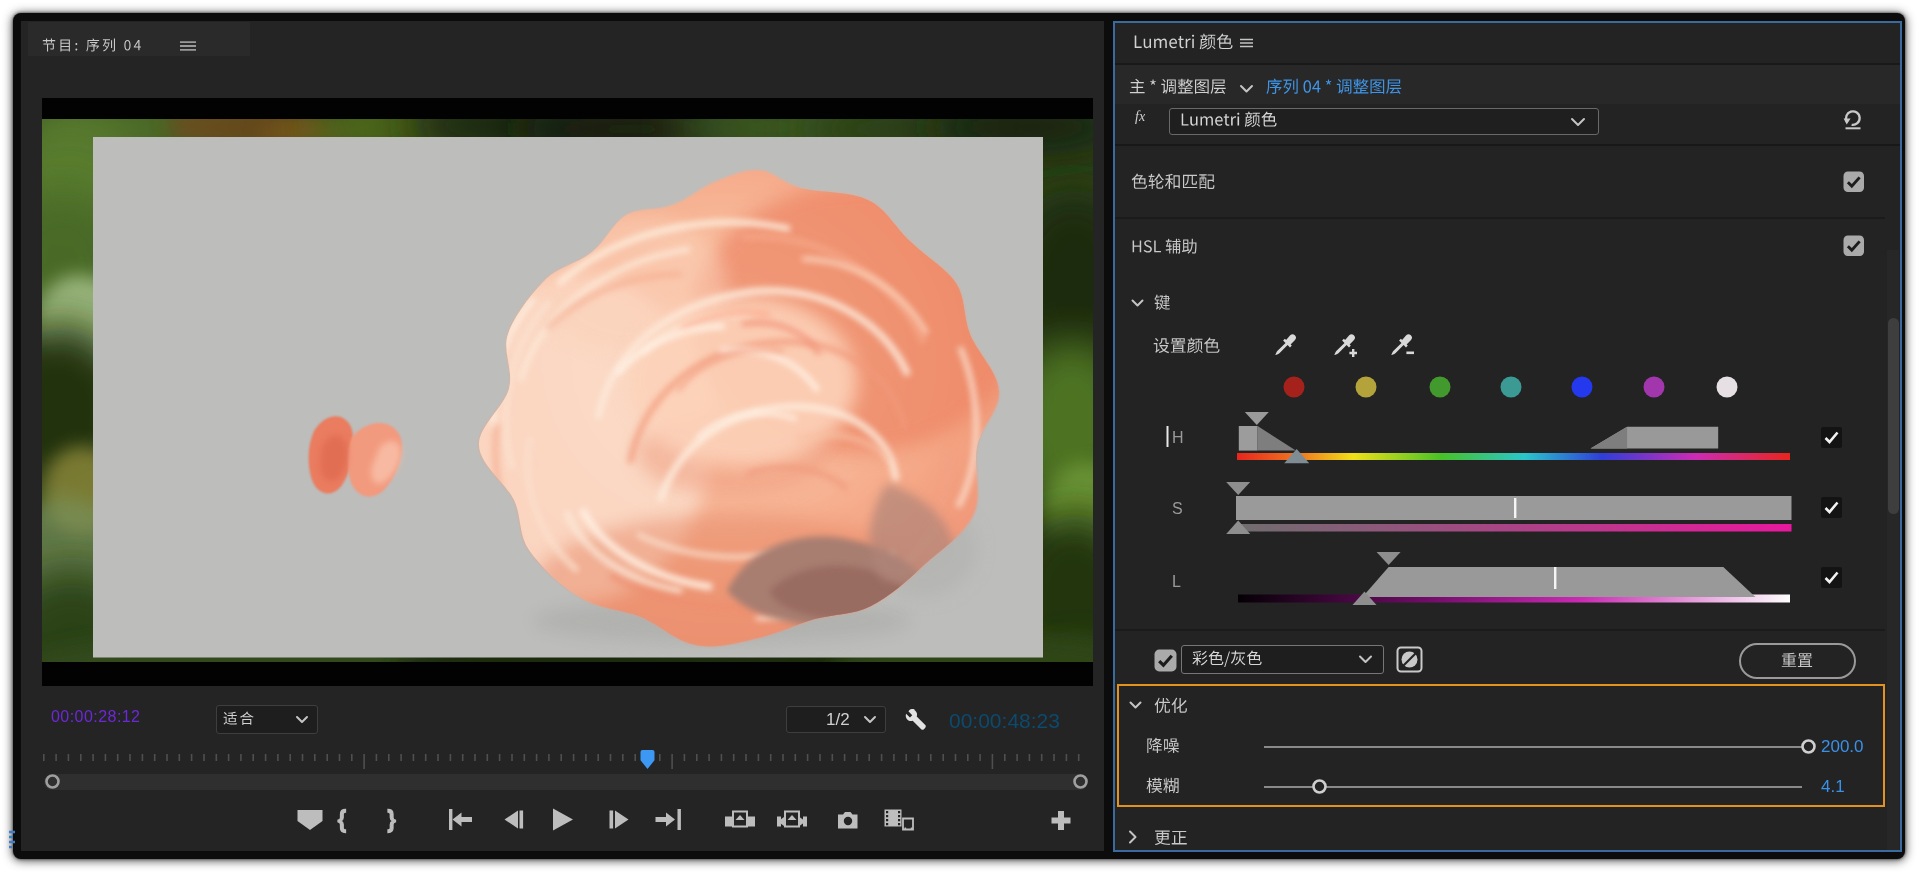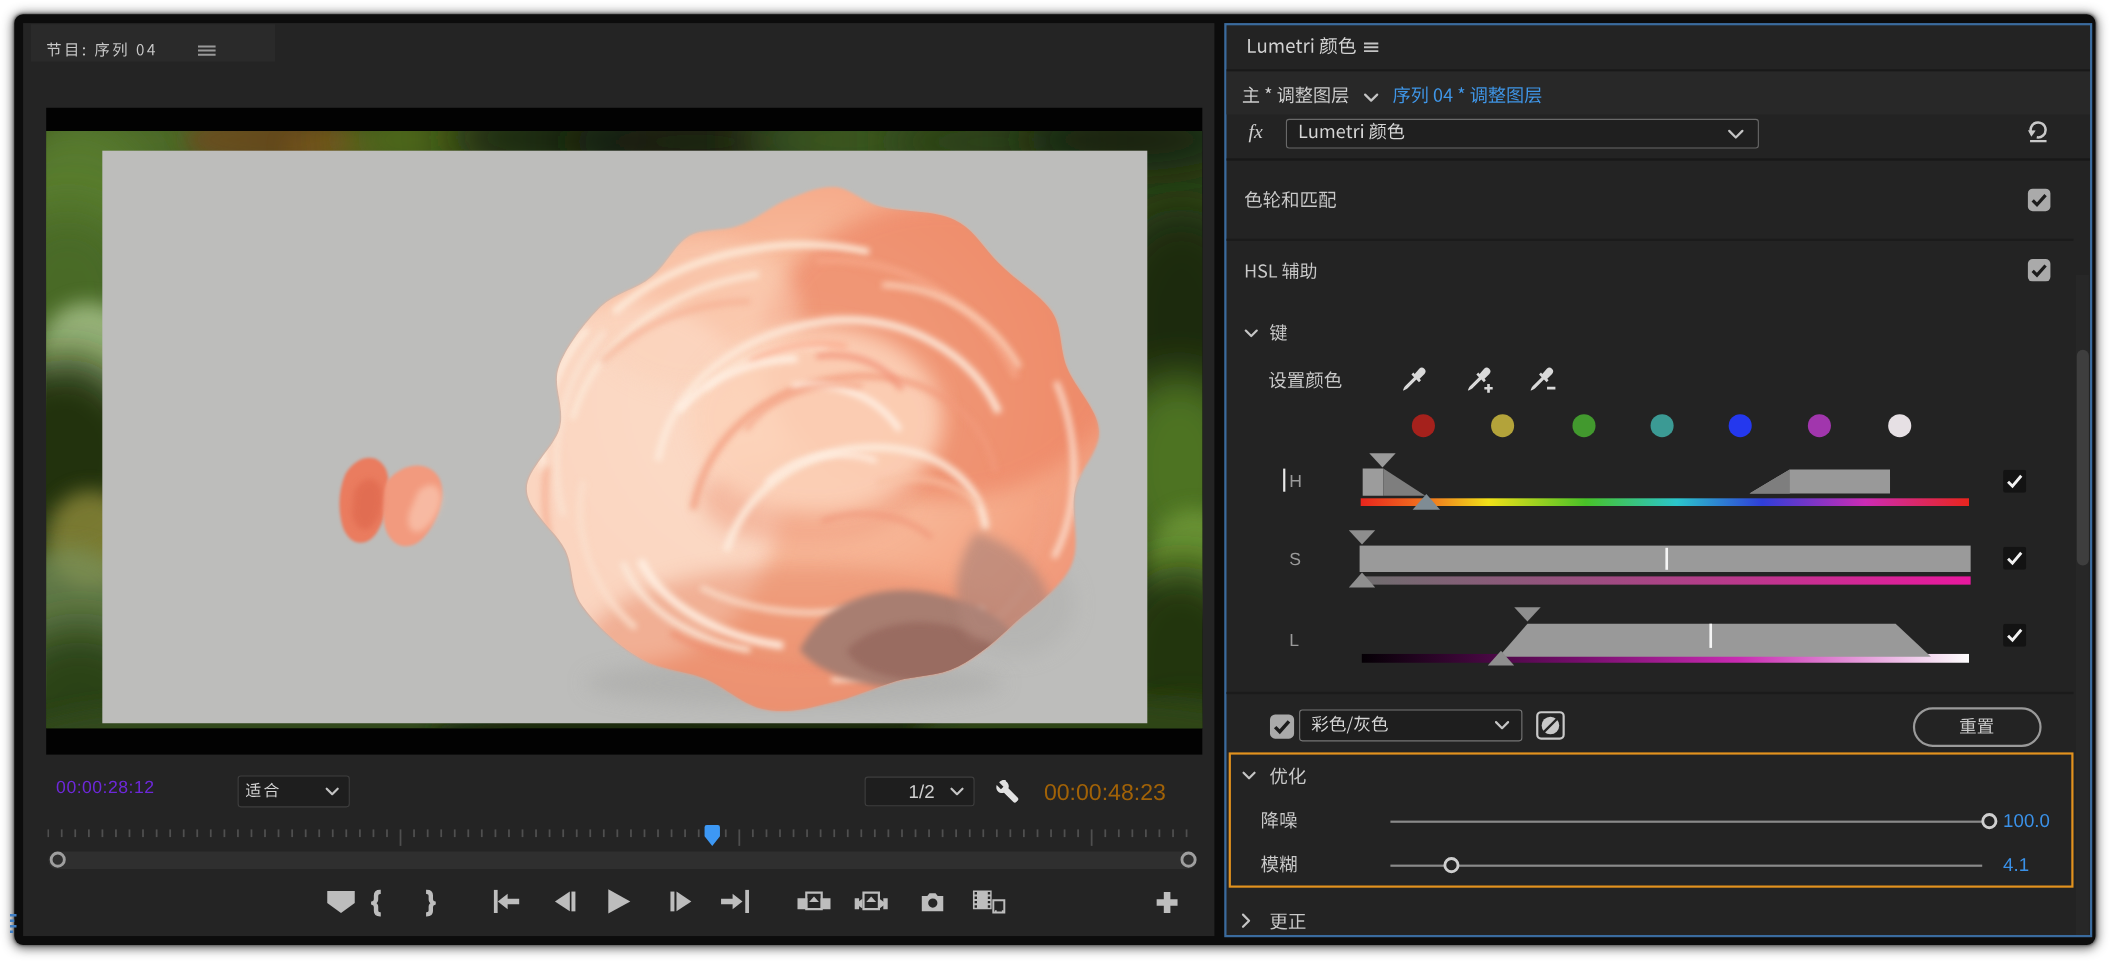--- a/index.html
+++ b/index.html
@@ -131,21 +131,21 @@
     <path class="chev" d="M2 2l5 5 5-5"></path>
   </svg>
 <div class="abs" style="left:786px;top:706px;width:100px;height:27px;background:#1e1e1e;border:1px solid #3e3e3e;border-radius:3px"></div>
 <div class="abs" style="left:826px;top:710px;color:#d0d0d0;font-size:17px">1/2</div>
 <svg class="abs" style="left:863px;top:715px" width="14" height="9">
     <path class="chev" d="M2 2l5 5 5-5"></path>
   </svg>
 <svg class="abs" style="left:905px;top:707px" width="25" height="25" viewBox="0 0 24 24">
 <path fill="#e2e2e2" d="M7.9 1.4c-2-.9-4.4-.5-6 1.1-.3.3-.5.6-.7.9l4.2 4.2 -2.5 2.5 -4.2-4.2c0 0 0 0 0 0 -.8 2.1-.4 4.6 1.3 6.3 1.6 1.6 3.9 2 5.9 1.3l9.3 9.3c.8.8 2.1.8 2.9 0l1.5-1.5c.8-.8.8-2.1 0-2.9l-9.3-9.3c.8-2 .3-4.4-1.3-6-.3-.3-.7-.6-1.1-.8z" transform="translate(2.2 1.2) scale(.88)"></path>
   </svg>
-<div class="abs" style="left:949px;top:708.5px;width:200px;height:24px;color:#a16207;font-size:21px;letter-spacing:0px">00:00:48:23</div>
+<div class="abs" style="left:949px;top:708.5px;width:200px;height:24px;color:#0c4a6e;font-size:21px;letter-spacing:0px">00:00:48:23</div>
 <svg class="abs" style="left:43px;top:753px" width="1060" height="18">
     <rect x="0.0" y="1" width="1.6" height="7" fill="#4f4f4f"></rect>
     <rect x="12.3" y="1" width="1.6" height="7" fill="#4f4f4f"></rect>
     <rect x="24.6" y="1" width="1.6" height="7" fill="#4f4f4f"></rect>
     <rect x="37.0" y="1" width="1.6" height="7" fill="#4f4f4f"></rect>
     <rect x="49.3" y="1" width="1.6" height="7" fill="#4f4f4f"></rect>
     <rect x="61.6" y="1" width="1.6" height="7" fill="#4f4f4f"></rect>
     <rect x="73.9" y="1" width="1.6" height="7" fill="#4f4f4f"></rect>
     <rect x="86.2" y="1" width="1.6" height="7" fill="#4f4f4f"></rect>
     <rect x="98.6" y="1" width="1.6" height="7" fill="#4f4f4f"></rect>
@@ -276,21 +276,21 @@
 <div class="abs" style="left:1115px;top:64.5px;width:785px;height:39px;background:#282828"></div>
 <svg style="position:absolute;left:1129px;top:78.4px" width="99" height="18" viewBox="0 0 99 18">
     <path d="M6.2 1.4C7.2 2.1 8.3 3.2 9.0 4.0H1.7V5.2H7.6V8.8H2.5V10.0H7.6V14.1H0.9V15.3H15.6V14.1H8.9V10.0H14.1V8.8H8.9V5.2H14.8V4.0H9.4L10.2 3.4C9.6 2.6 8.2 1.5 7.2 0.7Z M22.7 6.7 24.1 5.2 25.3 6.7 26.1 6.2 25.0 4.5 26.8 3.7 26.5 2.9 24.7 3.4 24.5 1.4H23.6L23.4 3.4L21.5 2.9L21.3 3.7L23.1 4.5L22.0 6.2Z M33.3 1.8C34.2 2.5 35.3 3.6 35.8 4.4L36.7 3.5C36.2 2.8 35.0 1.7 34.1 1.0ZM32.3 5.8V7.0H34.6V12.8C34.6 13.6 34.0 14.3 33.7 14.5C33.9 14.7 34.3 15.1 34.5 15.4C34.7 15.1 35.1 14.8 37.3 13.0C37.1 13.8 36.7 14.5 36.3 15.2C36.5 15.3 37.0 15.6 37.2 15.8C38.8 13.6 39.0 10.1 39.0 7.6V2.5H45.7V14.3C45.7 14.6 45.6 14.7 45.4 14.7C45.2 14.7 44.4 14.7 43.5 14.7C43.7 15.0 43.9 15.5 43.9 15.8C45.1 15.8 45.8 15.8 46.2 15.6C46.7 15.4 46.8 15.0 46.8 14.4V1.4H37.9V7.6C37.9 9.1 37.9 11.0 37.4 12.7C37.3 12.4 37.1 12.1 37.0 11.8L35.8 12.7V5.8ZM41.8 3.0V4.4H40.0V5.3H41.8V7.0H39.7V8.0H45.1V7.0H42.8V5.3H44.7V4.4H42.8V3.0ZM40.0 9.3V13.9H41.0V13.2H44.5V9.3ZM41.0 10.2H43.5V12.2H41.0Z M51.6 11.6V14.3H48.9V15.4H63.9V14.3H56.9V13.0H61.7V12.0H56.9V10.7H62.8V9.7H50.0V10.7H55.7V14.3H52.8V11.6ZM49.5 3.5V6.4H51.9C51.2 7.2 49.9 8.1 48.7 8.5C49.0 8.7 49.3 9.1 49.5 9.4C50.4 8.9 51.5 8.1 52.3 7.2V9.2H53.4V7.1C54.2 7.5 55.1 8.1 55.6 8.5L56.1 7.8C55.7 7.4 54.7 6.8 53.9 6.4L53.4 7.0V6.4H56.1V3.5H53.4V2.6H56.6V1.7H53.4V0.7H52.3V1.7H49.0V2.6H52.3V3.5ZM50.5 4.3H52.3V5.5H50.5ZM53.4 4.3H55.1V5.5H53.4ZM58.7 3.5H61.5C61.3 4.5 60.8 5.3 60.2 6.0C59.5 5.3 59.0 4.4 58.7 3.5ZM58.6 0.7C58.2 2.3 57.4 3.9 56.3 4.9C56.5 5.1 56.9 5.5 57.1 5.7C57.5 5.4 57.8 5.0 58.1 4.5C58.4 5.3 58.9 6.1 59.5 6.8C58.6 7.5 57.6 8.1 56.3 8.5C56.5 8.7 56.9 9.2 57.0 9.4C58.3 8.9 59.4 8.3 60.2 7.6C61.1 8.3 62.1 9.0 63.3 9.5C63.4 9.2 63.7 8.7 64.0 8.5C62.8 8.1 61.8 7.5 61.0 6.8C61.8 5.9 62.4 4.9 62.7 3.5H63.8V2.5H59.2C59.4 2.0 59.6 1.5 59.8 0.9Z M70.8 9.9C72.1 10.2 73.8 10.8 74.7 11.2L75.2 10.4C74.3 10.0 72.6 9.4 71.3 9.2ZM69.1 12.0C71.4 12.3 74.3 13.0 75.9 13.5L76.4 12.6C74.8 12.1 71.9 11.4 69.7 11.2ZM66.0 1.4V15.8H67.2V15.1H78.5V15.8H79.7V1.4ZM67.2 14.0V2.5H78.5V14.0ZM71.4 2.8C70.6 4.2 69.2 5.5 67.8 6.3C68.0 6.5 68.5 6.9 68.6 7.1C69.1 6.7 69.6 6.3 70.2 5.9C70.7 6.4 71.3 6.9 71.9 7.4C70.5 8.0 68.9 8.5 67.5 8.8C67.7 9.0 67.9 9.5 68.1 9.8C69.7 9.4 71.4 8.8 73.0 8.0C74.3 8.7 75.9 9.3 77.5 9.6C77.6 9.3 77.9 8.9 78.2 8.7C76.7 8.4 75.3 8.0 74.0 7.4C75.2 6.6 76.3 5.6 77.0 4.5L76.2 4.1L76.1 4.2H71.8C72.0 3.8 72.3 3.5 72.5 3.2ZM70.8 5.2 71.0 5.1H75.2C74.6 5.8 73.8 6.3 72.9 6.8C72.1 6.4 71.4 5.8 70.8 5.2Z M86.1 7.0V8.1H95.5V7.0ZM84.5 2.5H94.5V4.5H84.5ZM83.3 1.5V6.3C83.3 8.9 83.1 12.6 81.6 15.2C81.9 15.3 82.5 15.6 82.7 15.8C84.3 13.1 84.5 9.1 84.5 6.3V5.6H95.7V1.5ZM85.8 15.6C86.4 15.4 87.2 15.3 94.3 14.8C94.6 15.3 94.8 15.7 95.0 16.0L96.1 15.4C95.6 14.4 94.4 12.7 93.5 11.4L92.4 11.8C92.8 12.4 93.3 13.2 93.7 13.8L87.4 14.2C88.2 13.3 89.1 12.1 89.9 10.9H96.7V9.8H85.0V10.9H88.3C87.6 12.2 86.7 13.3 86.4 13.7C86.0 14.1 85.7 14.4 85.4 14.4C85.6 14.7 85.8 15.3 85.8 15.6Z" fill="#d0d0d0"></path>
   </svg>
 <svg class="abs" style="left:1239px;top:84px" width="15" height="10">
     <path class="chev" d="M2 2l5.5 5.5 5.5-5.5"></path>
   </svg>
 <svg style="position:absolute;left:1266px;top:78.4px" width="137" height="18" viewBox="0 0 137 18">
     <path d="M6.1 7.3C7.2 7.8 8.5 8.4 9.6 9.0H3.8V10.0H8.9V14.4C8.9 14.6 8.9 14.7 8.5 14.7C8.2 14.7 7.1 14.7 5.9 14.7C6.1 15.0 6.3 15.5 6.3 15.9C7.8 15.9 8.8 15.9 9.4 15.7C10.0 15.5 10.2 15.1 10.2 14.4V10.0H13.7C13.2 10.8 12.6 11.6 12.0 12.1L13.0 12.6C13.9 11.8 14.8 10.5 15.7 9.3L14.8 8.9L14.6 9.0H11.5L11.6 8.8C11.3 8.6 10.9 8.4 10.4 8.2C11.7 7.4 13.2 6.4 14.1 5.4L13.3 4.8L13.1 4.8H4.8V5.9H11.9C11.2 6.5 10.2 7.2 9.3 7.7C8.5 7.3 7.6 6.9 6.9 6.6ZM7.8 0.9C8.0 1.4 8.3 2.0 8.5 2.5H2.0V7.1C2.0 9.5 1.9 12.8 0.5 15.2C0.8 15.3 1.3 15.7 1.6 15.9C3.0 13.4 3.2 9.7 3.2 7.1V3.7H15.7V2.5H9.9C9.7 2.0 9.3 1.2 9.0 0.6Z M27.1 2.6V11.8H28.3V2.6ZM30.5 0.7V14.2C30.5 14.5 30.4 14.6 30.1 14.6C29.9 14.6 29.0 14.6 28.1 14.6C28.3 14.9 28.5 15.4 28.5 15.8C29.8 15.8 30.6 15.7 31.1 15.6C31.5 15.4 31.7 15.0 31.7 14.2V0.7ZM19.5 9.5C20.3 10.1 21.4 10.9 22.0 11.5C20.9 13.1 19.4 14.2 17.8 14.9C18.1 15.1 18.4 15.6 18.5 15.9C22.0 14.4 24.6 11.1 25.4 5.4L24.7 5.2L24.5 5.2H20.7C21.0 4.4 21.2 3.6 21.4 2.7H25.9V1.6H17.5V2.7H20.2C19.6 5.3 18.7 7.6 17.4 9.1C17.7 9.3 18.1 9.7 18.3 10.0C19.1 9.0 19.8 7.8 20.3 6.4H24.1C23.8 7.9 23.3 9.3 22.7 10.4C22.0 9.9 21.0 9.1 20.2 8.6Z M41.3 14.7C43.6 14.7 45.0 12.7 45.0 8.4C45.0 4.2 43.6 2.2 41.3 2.2C39.0 2.2 37.5 4.2 37.5 8.4C37.5 12.7 39.0 14.7 41.3 14.7ZM41.3 13.5C39.9 13.5 39.0 12.0 39.0 8.4C39.0 4.9 39.9 3.4 41.3 3.4C42.7 3.4 43.6 4.9 43.6 8.4C43.6 12.0 42.7 13.5 41.3 13.5Z M51.5 14.5H52.9V11.2H54.5V10.0H52.9V2.4H51.2L46.2 10.2V11.2H51.5ZM51.5 10.0H47.8L50.5 5.9C50.9 5.3 51.2 4.7 51.5 4.1H51.5C51.5 4.7 51.5 5.7 51.5 6.3Z M61.2 6.7 62.6 5.2 63.9 6.7 64.6 6.2 63.5 4.5 65.3 3.7 65.0 2.9 63.2 3.4 63.0 1.4H62.1L61.9 3.4L60.1 2.9L59.8 3.7L61.6 4.5L60.5 6.2Z M71.8 1.8C72.7 2.5 73.8 3.6 74.3 4.4L75.2 3.5C74.7 2.8 73.6 1.7 72.6 1.0ZM70.8 5.8V7.0H73.1V12.8C73.1 13.6 72.6 14.3 72.2 14.5C72.5 14.7 72.8 15.1 73.0 15.4C73.2 15.1 73.6 14.8 75.8 13.0C75.6 13.8 75.2 14.5 74.8 15.2C75.0 15.3 75.5 15.6 75.7 15.8C77.3 13.6 77.5 10.1 77.5 7.6V2.5H84.2V14.3C84.2 14.6 84.1 14.7 83.9 14.7C83.7 14.7 82.9 14.7 82.0 14.7C82.2 15.0 82.4 15.5 82.4 15.8C83.6 15.8 84.3 15.8 84.8 15.6C85.2 15.4 85.4 15.0 85.4 14.4V1.4H76.4V7.6C76.4 9.1 76.4 11.0 75.9 12.7C75.8 12.4 75.6 12.1 75.6 11.8L74.3 12.7V5.8ZM80.3 3.0V4.4H78.6V5.3H80.3V7.0H78.2V8.0H83.6V7.0H81.3V5.3H83.2V4.4H81.3V3.0ZM78.6 9.3V13.9H79.5V13.2H83.0V9.3ZM79.5 10.2H82.0V12.2H79.5Z M90.1 11.6V14.3H87.4V15.4H102.4V14.3H95.5V13.0H100.2V12.0H95.5V10.7H101.3V9.7H88.5V10.7H94.2V14.3H91.3V11.6ZM88.0 3.5V6.4H90.5C89.7 7.2 88.4 8.1 87.3 8.5C87.5 8.7 87.8 9.1 88.0 9.4C89.0 8.9 90.0 8.1 90.8 7.2V9.2H91.9V7.1C92.7 7.5 93.6 8.1 94.1 8.5L94.7 7.8C94.2 7.4 93.2 6.8 92.4 6.4L91.9 7.0V6.4H94.6V3.5H91.9V2.6H95.1V1.7H91.9V0.7H90.8V1.7H87.5V2.6H90.8V3.5ZM89.1 4.3H90.8V5.5H89.1ZM91.9 4.3H93.6V5.5H91.9ZM97.2 3.5H100.1C99.8 4.5 99.3 5.3 98.7 6.0C98.0 5.3 97.5 4.4 97.2 3.5ZM97.2 0.7C96.7 2.3 95.9 3.9 94.8 4.9C95.0 5.1 95.4 5.5 95.6 5.7C96.0 5.4 96.3 5.0 96.6 4.5C96.9 5.3 97.4 6.1 98.0 6.8C97.2 7.5 96.1 8.1 94.8 8.5C95.0 8.7 95.4 9.2 95.5 9.4C96.8 8.9 97.9 8.3 98.8 7.6C99.6 8.3 100.6 9.0 101.8 9.5C101.9 9.2 102.3 8.7 102.5 8.5C101.3 8.1 100.3 7.5 99.5 6.8C100.3 5.9 100.9 4.9 101.2 3.5H102.3V2.5H97.7C97.9 2.0 98.1 1.5 98.3 0.9Z M109.3 9.9C110.6 10.2 112.3 10.8 113.2 11.2L113.7 10.4C112.8 10.0 111.1 9.4 109.8 9.2ZM107.6 12.0C109.9 12.3 112.8 13.0 114.4 13.5L114.9 12.6C113.3 12.1 110.5 11.4 108.2 11.2ZM104.5 1.4V15.8H105.7V15.1H117.0V15.8H118.2V1.4ZM105.7 14.0V2.5H117.0V14.0ZM109.9 2.8C109.1 4.2 107.7 5.5 106.3 6.3C106.5 6.5 107.0 6.9 107.2 7.1C107.6 6.7 108.2 6.3 108.7 5.9C109.2 6.4 109.8 6.9 110.4 7.4C109.0 8.0 107.4 8.5 106.0 8.8C106.2 9.0 106.5 9.5 106.6 9.8C108.2 9.4 109.9 8.8 111.5 8.0C112.9 8.7 114.4 9.3 116.0 9.6C116.1 9.3 116.5 8.9 116.7 8.7C115.2 8.4 113.8 8.0 112.5 7.4C113.7 6.6 114.8 5.6 115.5 4.5L114.8 4.1L114.6 4.2H110.3C110.5 3.8 110.8 3.5 111.0 3.2ZM109.3 5.2 109.5 5.1H113.7C113.1 5.8 112.3 6.3 111.5 6.8C110.6 6.4 109.9 5.8 109.3 5.2Z M124.6 7.0V8.1H134.0V7.0ZM123.1 2.5H133.0V4.5H123.1ZM121.8 1.5V6.3C121.8 8.9 121.7 12.6 120.1 15.2C120.4 15.3 121.0 15.6 121.2 15.8C122.8 13.1 123.1 9.1 123.1 6.3V5.6H134.2V1.5ZM124.4 15.6C124.9 15.4 125.7 15.3 132.9 14.8C133.1 15.3 133.3 15.7 133.5 16.0L134.6 15.4C134.1 14.4 132.9 12.7 132.0 11.4L130.9 11.8C131.4 12.4 131.8 13.2 132.2 13.8L125.9 14.2C126.8 13.3 127.6 12.1 128.4 10.9H135.2V9.8H123.6V10.9H126.8C126.1 12.2 125.2 13.3 124.9 13.7C124.5 14.1 124.2 14.4 123.9 14.4C124.1 14.7 124.3 15.3 124.4 15.6Z" fill="#3f96e8"></path>
   </svg>
-<div class="abs" style="left:1135px;top:109px;color:#d0d0d0;font-size:18px;font-style:italic;font-family:'Liberation Serif',serif">fx</div>
+<div class="abs" style="left:1135px;top:109px;color:#d0d0d0;font-size:14px;font-style:italic;font-family:'Liberation Serif',serif">fx</div>
 <div class="abs" style="left:1169px;top:107.5px;width:430px;height:27px;background:#1f1f1f;border:1px solid #696969;border-radius:3px"></div>
 <svg style="position:absolute;left:1180px;top:111.4px" width="98" height="18" viewBox="0 0 98 18">
     <path d="M1.7 14.5H8.5V13.2H3.2V2.4H1.7Z M13.1 14.7C14.3 14.7 15.2 14.1 16.1 13.1H16.1L16.2 14.5H17.5V5.6H16.0V11.9C15.1 13.0 14.5 13.4 13.5 13.4C12.4 13.4 11.9 12.7 11.9 11.1V5.6H10.3V11.2C10.3 13.5 11.2 14.7 13.1 14.7Z M20.5 14.5H22.0V8.0C22.8 7.1 23.6 6.6 24.3 6.6C25.4 6.6 25.9 7.4 25.9 9.0V14.5H27.4V8.0C28.3 7.1 29.0 6.6 29.7 6.6C30.8 6.6 31.4 7.4 31.4 9.0V14.5H32.9V8.8C32.9 6.6 32.0 5.3 30.1 5.3C29.0 5.3 28.1 6.0 27.2 7.0C26.8 6.0 26.1 5.3 24.7 5.3C23.6 5.3 22.7 6.0 21.9 6.9H21.9L21.7 5.6H20.5Z M39.4 14.7C40.6 14.7 41.6 14.3 42.3 13.8L41.8 12.8C41.1 13.3 40.4 13.5 39.6 13.5C37.9 13.5 36.7 12.3 36.6 10.4H42.6C42.7 10.2 42.7 9.9 42.7 9.5C42.7 7.0 41.4 5.3 39.1 5.3C37.1 5.3 35.1 7.1 35.1 10.0C35.1 13.0 37.0 14.7 39.4 14.7ZM36.6 9.3C36.8 7.5 37.9 6.5 39.2 6.5C40.6 6.5 41.4 7.5 41.4 9.3Z M47.7 14.7C48.3 14.7 48.9 14.6 49.4 14.4L49.1 13.3C48.8 13.4 48.4 13.5 48.1 13.5C47.0 13.5 46.7 12.9 46.7 11.8V6.8H49.1V5.6H46.7V3.0H45.4L45.3 5.6L43.8 5.6V6.8H45.2V11.7C45.2 13.5 45.8 14.7 47.7 14.7Z M51.1 14.5H52.7V8.8C53.2 7.2 54.2 6.7 54.9 6.7C55.3 6.7 55.5 6.7 55.8 6.8L56.1 5.5C55.8 5.4 55.5 5.3 55.1 5.3C54.1 5.3 53.2 6.1 52.6 7.2H52.5L52.4 5.6H51.1Z M57.5 14.5H59.1V5.6H57.5ZM58.3 3.7C58.9 3.7 59.3 3.3 59.3 2.7C59.3 2.1 58.9 1.7 58.3 1.7C57.7 1.7 57.3 2.1 57.3 2.7C57.3 3.3 57.7 3.7 58.3 3.7Z M75.8 6.2C75.7 12.1 75.5 14.0 71.4 15.0C71.6 15.2 71.9 15.6 72.0 15.9C76.4 14.7 76.7 12.4 76.7 6.2ZM70.9 6.9C69.9 7.8 68.3 8.5 66.9 8.9C67.1 9.2 67.5 9.5 67.6 9.8C69.1 9.2 70.8 8.4 71.9 7.4ZM71.4 11.5C70.4 12.8 68.4 13.9 66.4 14.5C66.7 14.8 67.0 15.1 67.2 15.4C69.3 14.7 71.3 13.5 72.5 11.9ZM76.5 13.2C77.5 14.0 78.8 15.1 79.4 15.8L80.1 15.1C79.5 14.3 78.2 13.3 77.2 12.6ZM73.1 4.5V12.3H74.1V5.4H78.3V12.2H79.3V4.5H76.2C76.4 3.9 76.7 3.3 76.9 2.7H79.9V1.7H72.7V2.7H75.9C75.7 3.3 75.4 3.9 75.2 4.5ZM68.0 0.9C68.2 1.3 68.4 1.9 68.6 2.3H65.4V3.3H72.4V2.3H69.8C69.6 1.8 69.3 1.1 69.1 0.6ZM71.1 9.1C70.1 10.2 68.3 11.1 66.7 11.7C66.8 10.8 66.8 9.9 66.8 9.2V6.7H72.4V5.7H70.7C71.0 5.1 71.4 4.4 71.7 3.7L70.7 3.5C70.4 4.1 70.0 5.0 69.6 5.7H67.5L68.3 5.4C68.2 4.9 67.8 4.0 67.5 3.4L66.5 3.8C66.8 4.4 67.2 5.1 67.3 5.7H65.7V9.2C65.7 11.0 65.6 13.4 64.8 15.3C65.1 15.4 65.6 15.7 65.8 15.9C66.3 14.7 66.6 13.2 66.7 11.7C67.0 12.0 67.3 12.3 67.4 12.6C69.1 11.9 71.0 10.8 72.1 9.6Z M88.6 6.4V9.3H84.8V6.4ZM89.8 6.4H93.7V9.3H89.8ZM90.6 3.2C90.1 3.9 89.5 4.7 88.9 5.2H84.5C85.2 4.6 85.8 3.9 86.3 3.2ZM86.6 0.6C85.4 2.8 83.4 4.8 81.4 6.1C81.6 6.4 82.0 7.0 82.1 7.2C82.6 6.9 83.1 6.5 83.6 6.1V13.2C83.6 15.1 84.4 15.6 87.0 15.6C87.6 15.6 92.7 15.6 93.4 15.6C95.8 15.6 96.3 14.8 96.6 12.2C96.3 12.2 95.8 12.0 95.4 11.8C95.3 14.0 95.0 14.4 93.4 14.4C92.2 14.4 87.8 14.4 86.9 14.4C85.1 14.4 84.8 14.2 84.8 13.2V10.4H93.7V11.2H95.0V5.2H90.4C91.2 4.4 91.9 3.5 92.5 2.6L91.7 2.0L91.4 2.1H87.1C87.3 1.7 87.5 1.4 87.7 1.0Z" fill="#d6d6d6"></path>
   </svg>
 <svg class="abs" style="left:1570px;top:116.5px" width="16" height="10">
     <path class="chev" d="M2 2l6 6 6-6"></path>
   </svg>
 <svg class="abs" style="left:1841px;top:107px" width="24" height="24" viewBox="0 0 24 24">
 <path d="M6.0 14.6a6.8 6.8 0 1 1 4.6 3.2" fill="none" stroke="#c9c9c9" stroke-width="2.3"></path>
 <path d="M2.6 11.4l7.0 .2 -3.9 5.8z" fill="#c9c9c9"></path>
@@ -438,21 +438,21 @@
 <svg style="position:absolute;left:1154px;top:696.7px" width="35" height="18" viewBox="0 0 35 18">
     <path d="M10.7 7.2V13.9C10.7 15.3 11.1 15.7 12.4 15.7C12.7 15.7 14.1 15.7 14.3 15.7C15.6 15.7 15.9 15.0 16.0 12.4C15.7 12.3 15.2 12.1 14.9 11.9C14.8 14.1 14.8 14.5 14.2 14.5C13.9 14.5 12.8 14.5 12.5 14.5C12.0 14.5 11.9 14.4 11.9 13.9V7.2ZM11.7 1.7C12.6 2.5 13.6 3.6 14.0 4.3L14.9 3.6C14.4 2.9 13.4 1.8 12.6 1.1ZM8.8 0.9C8.8 2.1 8.7 3.4 8.7 4.7H4.9V5.9H8.6C8.3 9.7 7.5 13.1 4.6 15.1C4.9 15.4 5.3 15.8 5.5 16.1C8.6 13.8 9.6 10.0 9.9 5.9H16.0V4.7H9.9C10.0 3.4 10.0 2.1 10.0 0.9ZM4.6 0.7C3.7 3.3 2.2 5.8 0.6 7.4C0.9 7.7 1.2 8.4 1.3 8.7C1.8 8.1 2.3 7.5 2.8 6.9V16.1H4.0V4.9C4.7 3.7 5.3 2.4 5.7 1.1Z M31.4 3.1C30.2 4.9 28.6 6.6 26.8 8.0V1.0H25.5V9.0C24.4 9.7 23.3 10.4 22.2 10.9C22.5 11.2 22.9 11.6 23.1 11.9C23.9 11.5 24.7 11.0 25.5 10.5V13.4C25.5 15.3 26.0 15.8 27.7 15.8C28.0 15.8 30.3 15.8 30.6 15.8C32.4 15.8 32.8 14.7 33.0 11.6C32.6 11.5 32.0 11.2 31.7 11.0C31.6 13.8 31.5 14.6 30.6 14.6C30.1 14.6 28.2 14.6 27.8 14.6C27.0 14.6 26.8 14.4 26.8 13.5V9.6C29.0 8.0 31.0 6.1 32.6 3.9ZM22.1 0.7C21.0 3.2 19.3 5.7 17.5 7.4C17.8 7.6 18.2 8.3 18.3 8.6C19.0 7.9 19.7 7.2 20.3 6.4V16.1H21.6V4.4C22.2 3.3 22.8 2.2 23.3 1.1Z" fill="#c9c9c9"></path>
   </svg>
 <svg style="position:absolute;left:1146px;top:736.7px" width="35" height="18" viewBox="0 0 35 18">
     <path d="M13.2 3.2C12.7 3.9 11.9 4.6 11.1 5.2C10.4 4.6 9.8 4.0 9.3 3.3L9.4 3.2ZM9.8 0.7C9.1 1.9 7.8 3.5 6.1 4.6C6.3 4.8 6.7 5.2 6.9 5.4C7.5 5.0 8.1 4.6 8.6 4.1C9.0 4.7 9.6 5.3 10.2 5.8C8.9 6.5 7.4 7.1 5.8 7.4C6.1 7.7 6.4 8.1 6.5 8.4C8.1 8.0 9.7 7.4 11.2 6.5C12.4 7.3 13.9 7.9 15.5 8.3C15.6 8.0 16.0 7.5 16.2 7.3C14.8 7.0 13.3 6.5 12.1 5.8C13.3 4.9 14.3 3.8 14.9 2.5L14.1 2.1L13.9 2.1H10.2C10.5 1.7 10.8 1.3 11.0 0.9ZM6.9 9.0V10.1H10.8V12.4H8.0L8.4 10.8L7.3 10.6C7.1 11.6 6.7 12.8 6.4 13.5H10.8V16.1H12.0V13.5H15.8V12.4H12.0V10.1H15.3V9.0H12.0V7.7H10.8V9.0ZM1.3 1.4V16.1H2.4V2.5H4.7C4.3 3.6 3.7 5.1 3.2 6.3C4.5 7.6 4.9 8.8 4.9 9.7C4.9 10.2 4.8 10.7 4.5 10.9C4.4 11.0 4.2 11.0 3.9 11.1C3.6 11.1 3.3 11.1 2.9 11.0C3.1 11.4 3.2 11.8 3.2 12.1C3.6 12.2 4.0 12.2 4.4 12.1C4.8 12.1 5.1 12.0 5.3 11.8C5.8 11.5 6.0 10.7 6.0 9.8C6.0 8.8 5.7 7.6 4.4 6.2C5.0 4.8 5.7 3.2 6.2 1.8L5.4 1.3L5.2 1.4Z M25.7 2.3H29.5V4.1H25.7ZM24.5 1.4V5.0H30.7V1.4ZM23.9 6.7H26.1V8.6H23.9ZM29.1 6.7H31.3V8.6H29.1ZM18.1 2.2V13.4H19.1V12.0H21.9V2.2ZM19.1 3.4H20.9V10.8H19.1ZM27.0 9.6V10.9H22.5V11.9H26.2C25.0 13.2 23.2 14.2 21.5 14.8C21.7 15.0 22.1 15.5 22.2 15.8C24.0 15.1 25.8 14.0 27.0 12.6V16.1H28.2V12.5C29.2 13.8 30.8 15.0 32.2 15.6C32.4 15.3 32.8 14.9 33.0 14.6C31.6 14.1 30.0 13.1 28.9 11.9H32.8V10.9H28.2V9.6H32.4V5.8H28.1V9.6H27.1V5.8H22.9V9.6Z" fill="#c9c9c9"></path>
   </svg>
 <div class="abs" style="left:1264px;top:745.5px;width:538px;height:2px;background:#8a8a8a"></div>
 <svg class="abs" style="left:1800px;top:738px" width="17" height="17">
     <circle cx="8.5" cy="8.5" r="6" fill="none" stroke="#cFcFcF" stroke-width="2.6"></circle>
   </svg>
-<div class="abs" style="left:1821px;top:737px;color:#3a91e8;font-size:17px">100.0</div>
+<div class="abs" style="left:1821px;top:737px;color:#3a91e8;font-size:17px">200.0</div>
 <svg style="position:absolute;left:1146px;top:776.7px" width="35" height="18" viewBox="0 0 35 18">
     <path d="M7.9 7.8H13.8V9.0H7.9ZM7.9 5.7H13.8V6.9H7.9ZM12.3 0.7V2.1H9.7V0.7H8.5V2.1H6.0V3.1H8.5V4.4H9.7V3.1H12.3V4.4H13.5V3.1H15.9V2.1H13.5V0.7ZM6.8 4.7V9.9H10.2C10.1 10.4 10.0 10.9 9.9 11.3H5.7V12.4H9.6C8.9 13.7 7.7 14.6 5.2 15.1C5.5 15.4 5.8 15.8 5.9 16.1C8.8 15.4 10.2 14.2 10.9 12.4C11.7 14.3 13.3 15.5 15.5 16.1C15.6 15.8 16.0 15.3 16.2 15.1C14.3 14.7 12.9 13.8 12.1 12.4H15.8V11.3H11.2C11.3 10.9 11.4 10.4 11.4 9.9H15.0V4.7ZM2.9 0.7V3.9H0.8V5.1H2.9V5.1C2.5 7.4 1.5 10.1 0.5 11.5C0.8 11.8 1.1 12.3 1.2 12.7C1.8 11.7 2.5 10.2 2.9 8.5V16.1H4.1V7.5C4.6 8.3 5.1 9.4 5.3 10.0L6.1 9.1C5.9 8.6 4.6 6.5 4.1 5.8V5.1H5.9V3.9H4.1V0.7Z M17.6 2.0C18.0 3.2 18.4 4.7 18.4 5.7L19.3 5.5C19.2 4.5 18.9 3.0 18.5 1.8ZM22.0 1.7C21.8 2.9 21.4 4.5 21.0 5.5L21.8 5.8C22.2 4.8 22.6 3.3 23.0 2.0ZM23.0 8.2V15.2H24.1V14.0H27.5V8.2H25.8V5.2H27.8V4.0H25.8V0.7H24.7V4.0H22.6V5.2H24.7V8.2ZM28.3 1.2V8.7C28.3 10.9 28.2 13.7 26.9 15.6C27.1 15.8 27.6 16.1 27.8 16.3C28.9 14.8 29.2 12.5 29.3 10.5H31.5V14.7C31.5 14.9 31.4 15.0 31.2 15.0C31.0 15.0 30.4 15.0 29.7 15.0C29.8 15.3 30.0 15.8 30.0 16.0C31.0 16.1 31.7 16.0 32.1 15.8C32.4 15.6 32.6 15.3 32.6 14.7V1.2ZM29.4 2.3H31.5V5.3H29.4ZM29.4 6.4H31.5V9.4H29.4V8.7ZM24.1 9.3H26.4V12.9H24.1ZM17.7 6.3V7.4H19.6C19.1 9.3 18.2 11.6 17.3 12.8C17.5 13.1 17.8 13.6 17.9 14.0C18.6 13.0 19.2 11.5 19.7 10.0V16.1H20.7V9.3C21.2 10.2 21.7 11.2 21.9 11.7L22.7 10.7C22.4 10.3 21.2 8.5 20.7 7.9V7.4H22.4V6.3H20.7V0.7H19.7V6.3Z" fill="#c9c9c9"></path>
   </svg>
 <div class="abs" style="left:1264px;top:785.5px;width:538px;height:2px;background:#8a8a8a"></div>
 <svg class="abs" style="left:1311px;top:778px" width="17" height="17">
     <circle cx="8.5" cy="8.5" r="6" fill="#232323" stroke="#cFcFcF" stroke-width="2.6"></circle>
   </svg>
 <div class="abs" style="left:1821px;top:777px;color:#3a91e8;font-size:17px">4.1</div>
 <svg class="abs" style="left:1128px;top:830px" width="10" height="15">
     <path class="chev" d="M2 1.5l5.5 5.5 -5.5 5.5"></path>

